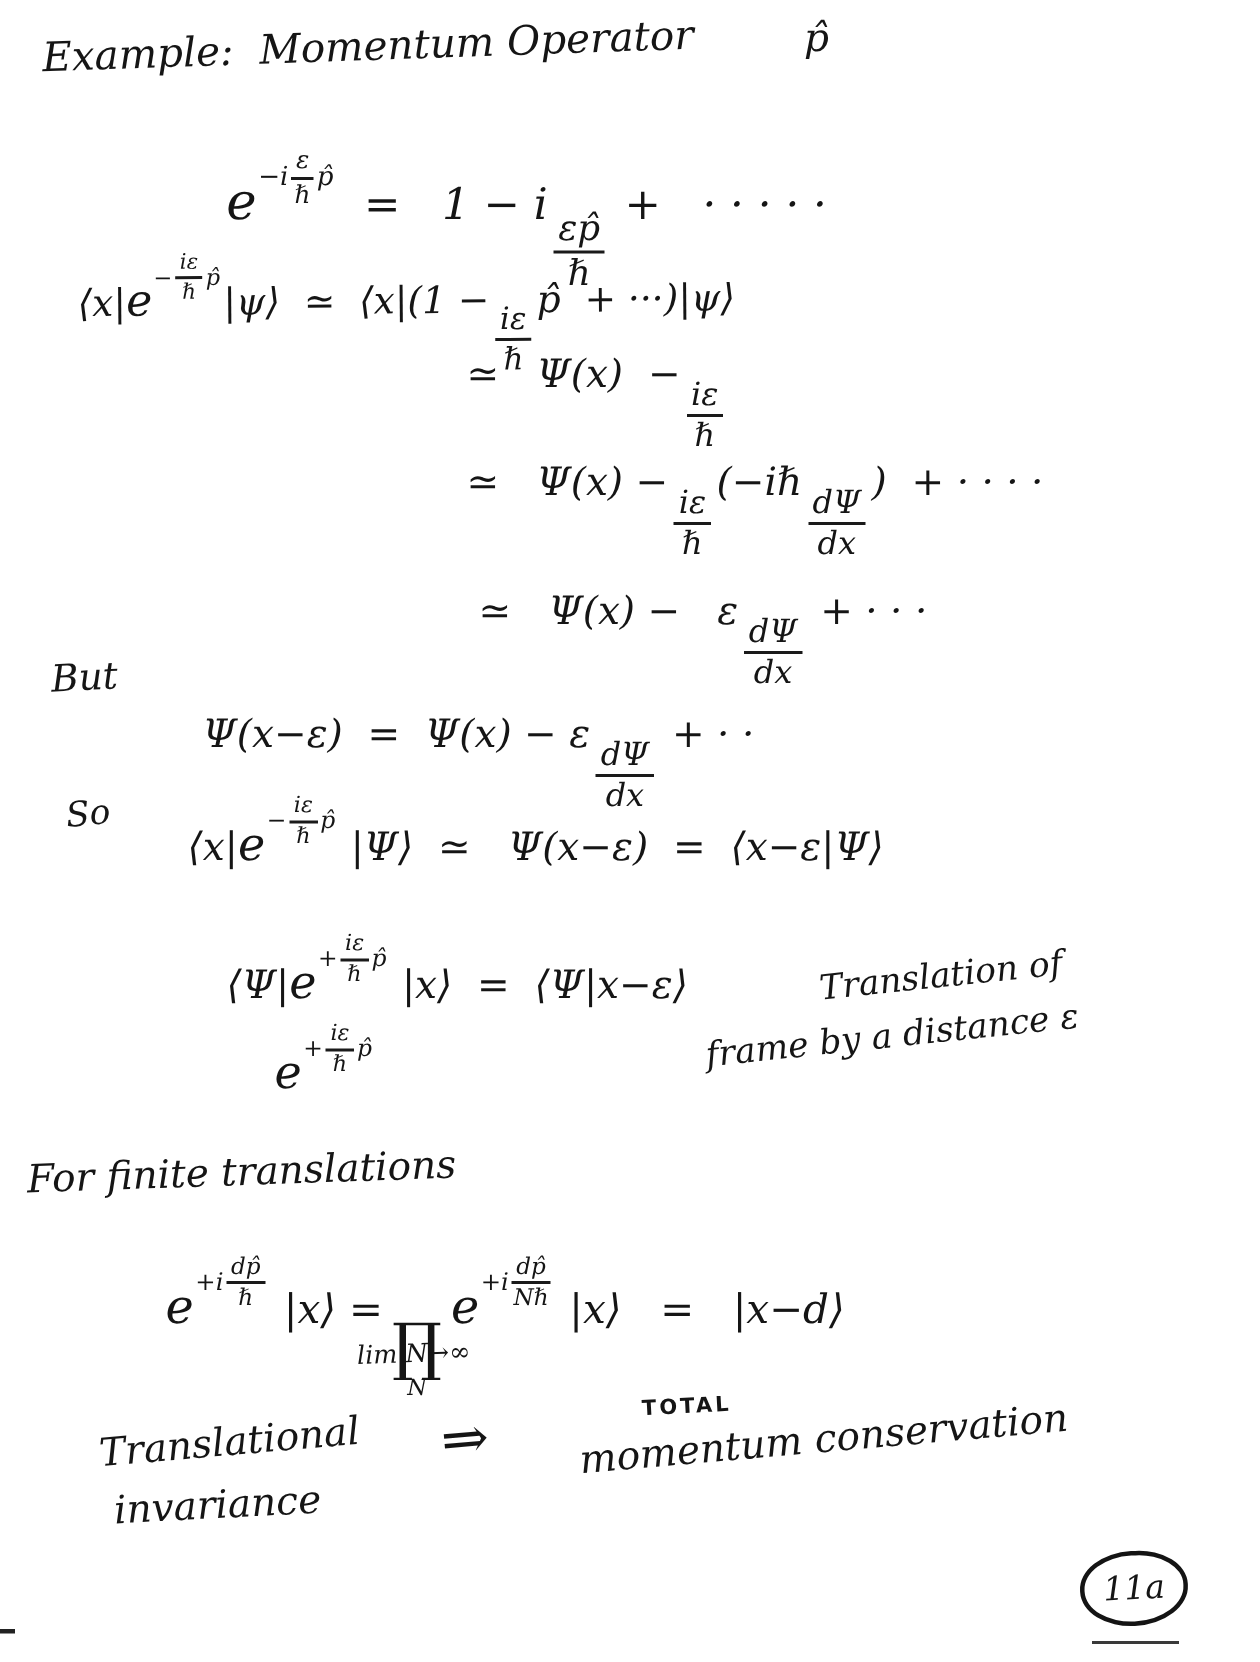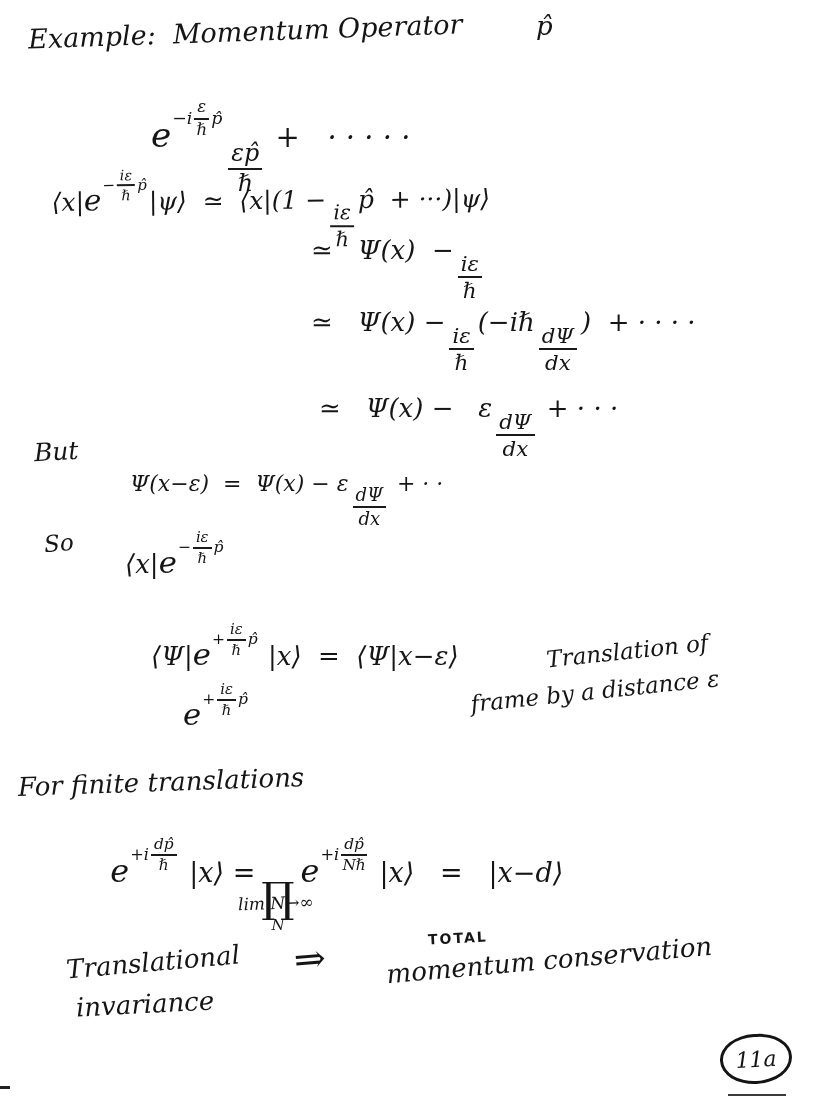--- a/index.html
+++ b/index.html
@@ -28,21 +28,21 @@
   .prod .sub{font-size:0.55em;padding-top:3px;}
   
   #title{left:28px;top:16px;font-size:27px;transform:rotate(-2deg);}
   #title-op{left:536px;top:12px;font-size:26px;}
   #eq-series{left:114px;top:66px;font-size:29px;}
   #eq-braket{left:20px;top:138px;font-size:25px;transform:rotate(-0.5deg);}
   #eq-step1{left:278px;top:206px;font-size:26px;}
   #eq-step2{left:278px;top:278px;font-size:26px;}
   #eq-step3{left:286px;top:364px;font-size:26px;}
   #but-label{left:34px;top:438px;font-size:25px;transform:rotate(-3deg);}
-  #eq-but{left:102px;top:446px;font-size:22px;}
+  #eq-but{left:102px;top:446px;font-size:26px;}
   #so-label{left:44px;top:530px;font-size:23px;transform:rotate(-5deg);}
   #eq-so{left:92px;top:500px;font-size:26px;}
   #eq-bra-plus{left:118px;top:592px;font-size:26px;}
   #eq-ket-plus{left:150px;top:652px;font-size:26px;}
   #annot-1{left:546px;top:638px;font-size:23px;transform:rotate(-6deg);}
   #annot-2{left:470px;top:678px;font-size:23px;transform:rotate(-6deg);}
   #finite-label{left:18px;top:768px;font-size:26px;transform:rotate(-2deg);}
   #eq-finite{left:76px;top:806px;font-size:27px;}
   #limit{left:238px;top:894px;font-size:17px;transform:rotate(-2deg);}
   #concl-1{left:66px;top:948px;font-size:26px;transform:rotate(-5deg);}
@@ -61,21 +61,21 @@
 </style>
 </head>
 <body>
 
 <div class="page">
 
   <div class="line" id="title">Example:  Momentum Operator</div>
   <div class="line" id="title-op">p̂</div>
 
   <div class="line" id="eq-series">
-    <span class="ebase">e</span><span class="sup"><span>−i</span><span class="frac"><span class="num">ε</span><span class="den">ℏ</span></span><span>p̂</span></span><span class="frac"><span class="num">εp̂</span><span class="den">ℏ</span></span><span> +   · · · · ·</span>
+    <span class="ebase">e</span><span class="sup"><span>−i</span><span class="frac"><span class="num">ε</span><span class="den">ℏ</span></span><span>p̂</span></span><span>  =   1 − i</span><span class="frac"><span class="num">εp̂</span><span class="den">ℏ</span></span><span> +   · · · · ·</span>
   </div>
 
   <div class="line" id="eq-braket">
     <span>⟨x|</span><span class="ebase">e</span><span class="sup"><span>−</span><span class="frac"><span class="num">iε</span><span class="den">ℏ</span></span><span>p̂</span></span><span>|ψ⟩</span><span>  ≃  ⟨x|(1 −</span><span class="frac"><span class="num">iε</span><span class="den">ℏ</span></span><span>p̂  + ···)|ψ⟩</span>
   </div>
 
   <div class="line" id="eq-step1">
     <span>≃   Ψ(x)  −</span><span class="frac"><span class="num">iε</span><span class="den">ℏ</span></span>
   </div>
 
@@ -87,21 +87,21 @@
     <span>≃   Ψ(x) −   ε</span><span class="frac"><span class="num">dΨ</span><span class="den">dx</span></span><span> + · · ·</span>
   </div>
 
   <div class="line" id="but-label">But</div>
   <div class="line" id="eq-but">
     <span>Ψ(x−ε)  =  Ψ(x) − ε</span><span class="frac"><span class="num">dΨ</span><span class="den">dx</span></span><span> + · ·</span>
   </div>
 
   <div class="line" id="so-label">So</div>
   <div class="line" id="eq-so">
-    <span>⟨x|</span><span class="ebase">e</span><span class="sup"><span>−</span><span class="frac"><span class="num">iε</span><span class="den">ℏ</span></span><span>p̂</span></span>
+    <span>⟨x|</span><span class="ebase">e</span><span class="sup"><span>−</span><span class="frac"><span class="num">iε</span><span class="den">ℏ</span></span><span>p̂</span></span><span> |Ψ⟩  ≃   Ψ(x−ε)  =  ⟨x−ε|Ψ⟩</span>
   </div>
 
   <div class="line" id="eq-bra-plus">
     <span>⟨Ψ|</span><span class="ebase">e</span><span class="sup"><span>+</span><span class="frac"><span class="num">iε</span><span class="den">ℏ</span></span><span>p̂</span></span><span> |x⟩  =  ⟨Ψ|x−ε⟩</span>
   </div>
 
   <div class="line" id="eq-ket-plus">
     <span class="ebase">e</span><span class="sup"><span>+</span><span class="frac"><span class="num">iε</span><span class="den">ℏ</span></span><span>p̂</span></span>
   </div>
 

